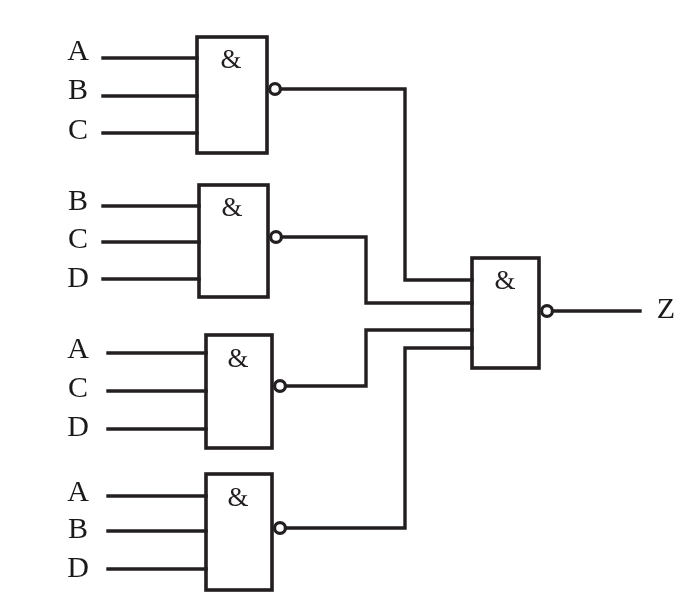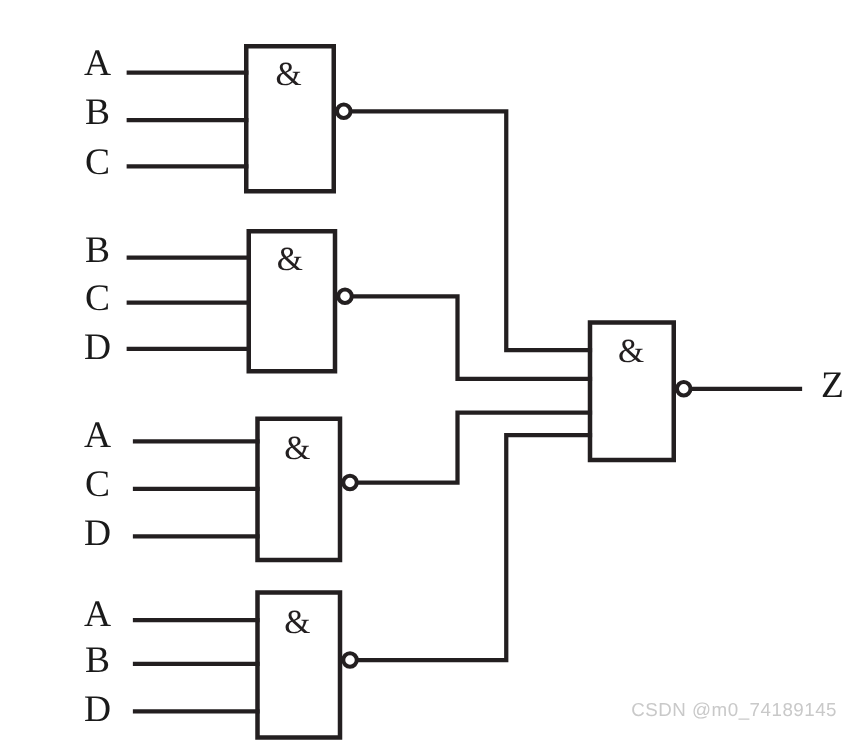--- a/index.html
+++ b/index.html
@@ -130,15 +130,14 @@
       <text class="signal-label" x="78" y="390">C</text>
       <text class="signal-label" x="78" y="429">D</text>
       <text class="signal-label" x="78" y="494">A</text>
       <text class="signal-label" x="78" y="531">B</text>
       <text class="signal-label" x="78" y="570">D</text>
       <text class="signal-label" x="666" y="311">Z</text>
     </g>
 
   </svg>
 
-  <div class="watermark-text" style="left:505px; top:560px;">CSDN @m0_74189145</div>
 
 </div>
 
 </body></html>

